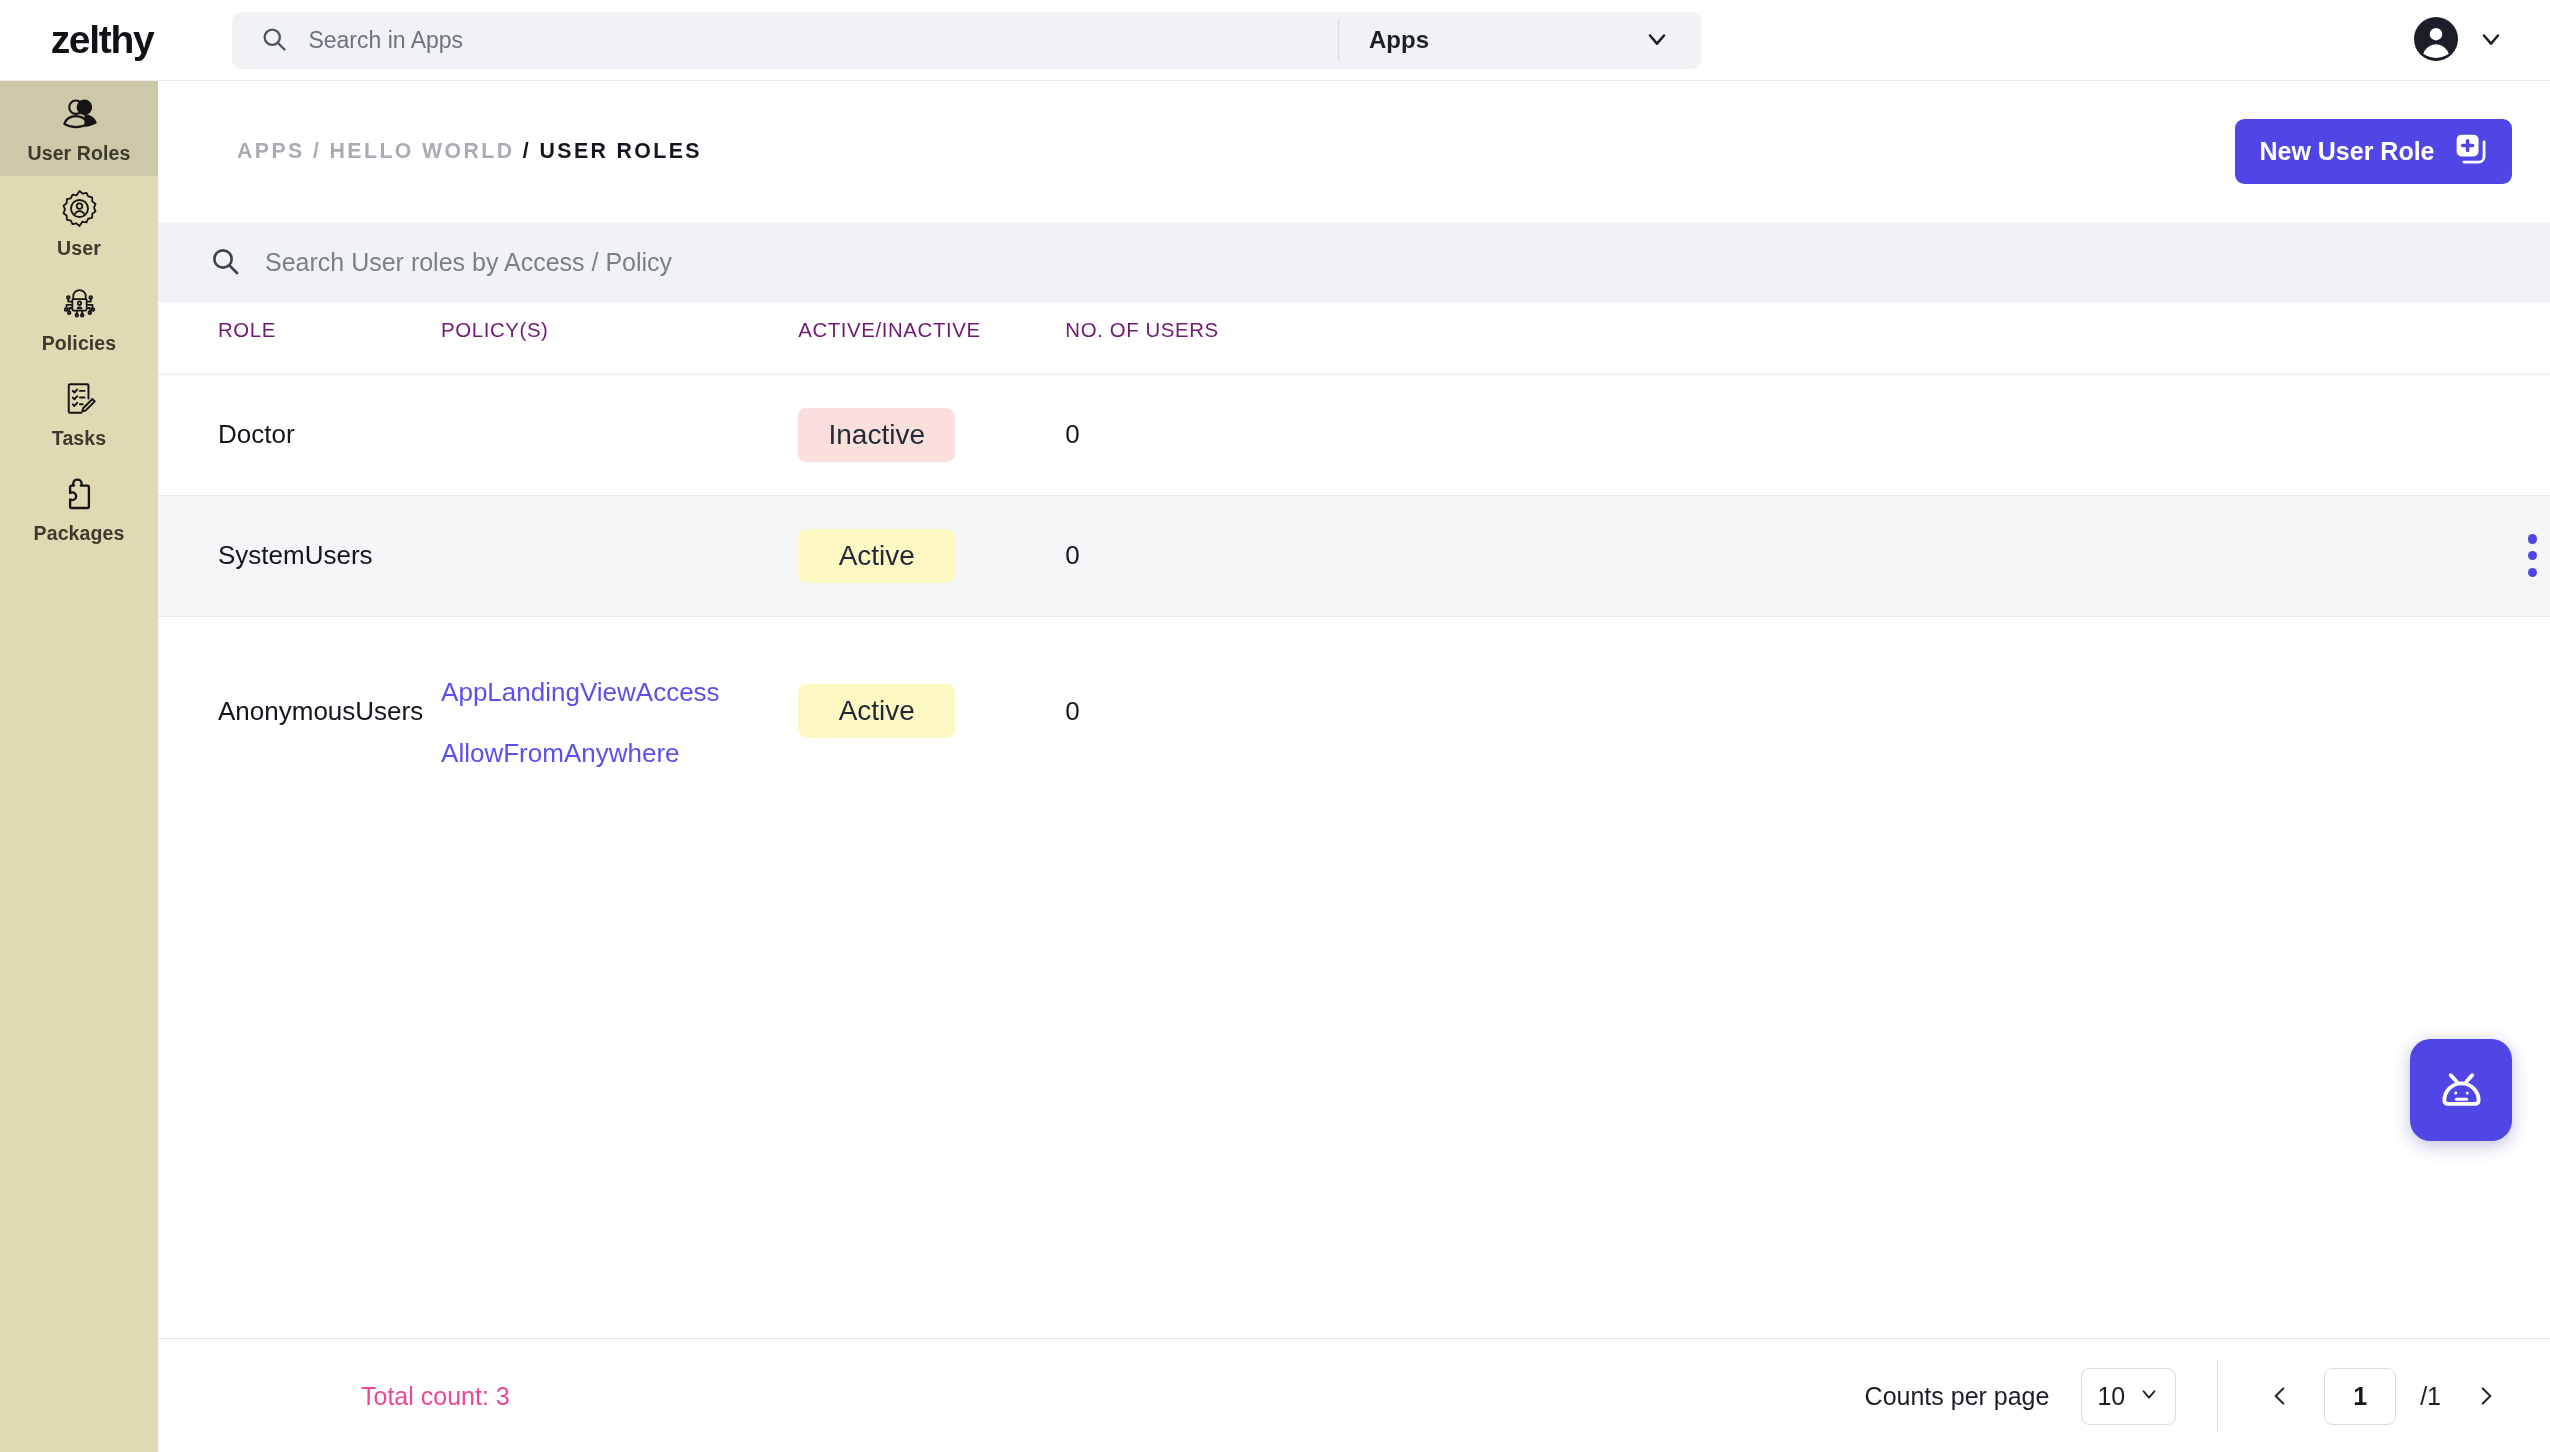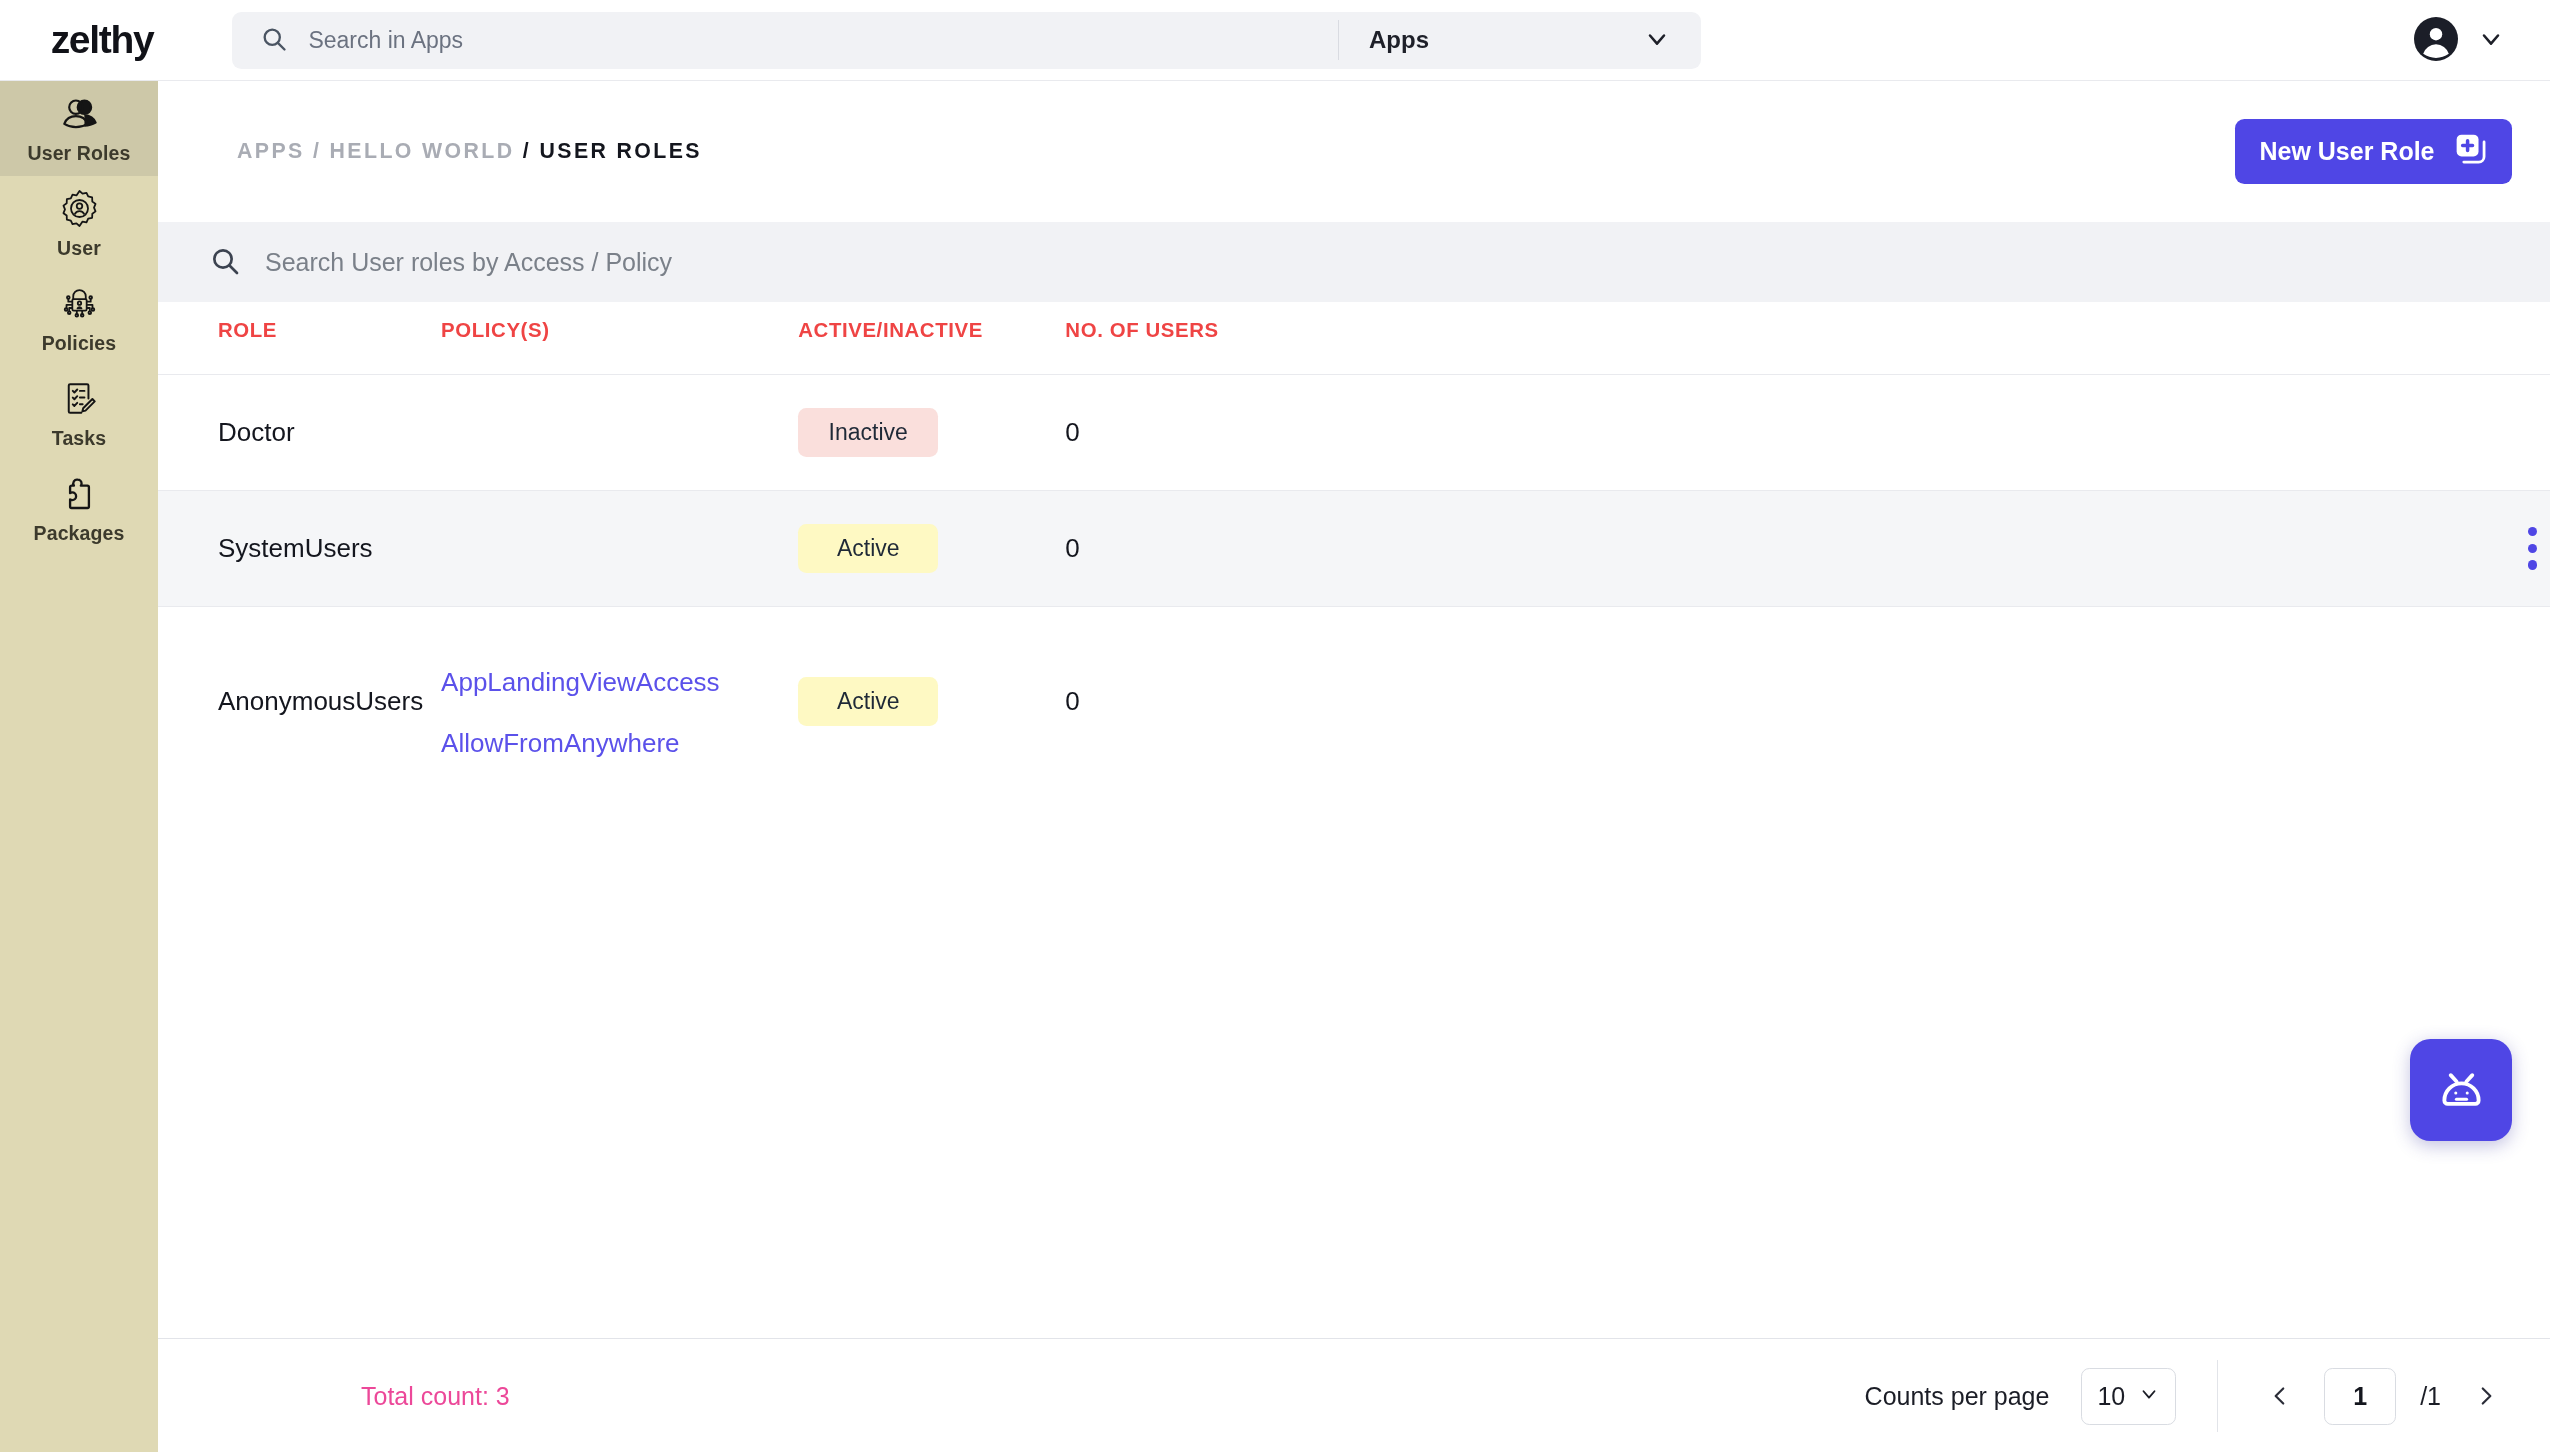--- a/index.html
+++ b/index.html
@@ -187,23 +187,23 @@
     width: 100%;
   }
   .table-search-input::placeholder { color: #7a8089; }
 
   .table-area { flex: 1 1 auto; position: relative; overflow: hidden; }
 
   .tbl { width: 100%; border-collapse: collapse; table-layout: fixed; }
   .tbl th {
     text-align: left;
     font-size: 20.4px;
-    font-weight: 700;
+    font-weight: 400;
     letter-spacing: 0.6px;
-    color: #ef4444;
+    color: #701a75;
     padding: 16.7px 0 32px 0;
     vertical-align: top;
   }
   .col-role    { width: 283px; }
   .col-policy  { width: 357px; }
   .col-status  { width: 267px; }
   .col-users   { width: 1131px; }
   .col-action  { width: 354px; }
   .th-pad-left { padding-left: 60px !important; }
 
@@ -221,23 +221,23 @@
     color: #5b51ea;
     font-size: 26px;
     line-height: 1.45;
     cursor: pointer;
     margin-top: 24px;
   }
   .badge {
     display: inline-block;
     border-radius: 8.3px;
     padding: 11px 0;
-    width: 140px;
+    width: 157px;
     text-align: center;
-    font-size: 23px;
+    font-size: 28px;
     font-weight: 400;
   }
   .badge-active   { background: #fef9c3; color: #1f2937; }
   .badge-inactive { background: #fadfdc; color: #1f2937; }
   .kebab {
     display: flex;
     flex-direction: column;
     gap: 7.4px;
     align-items: center;
     cursor: pointer;

